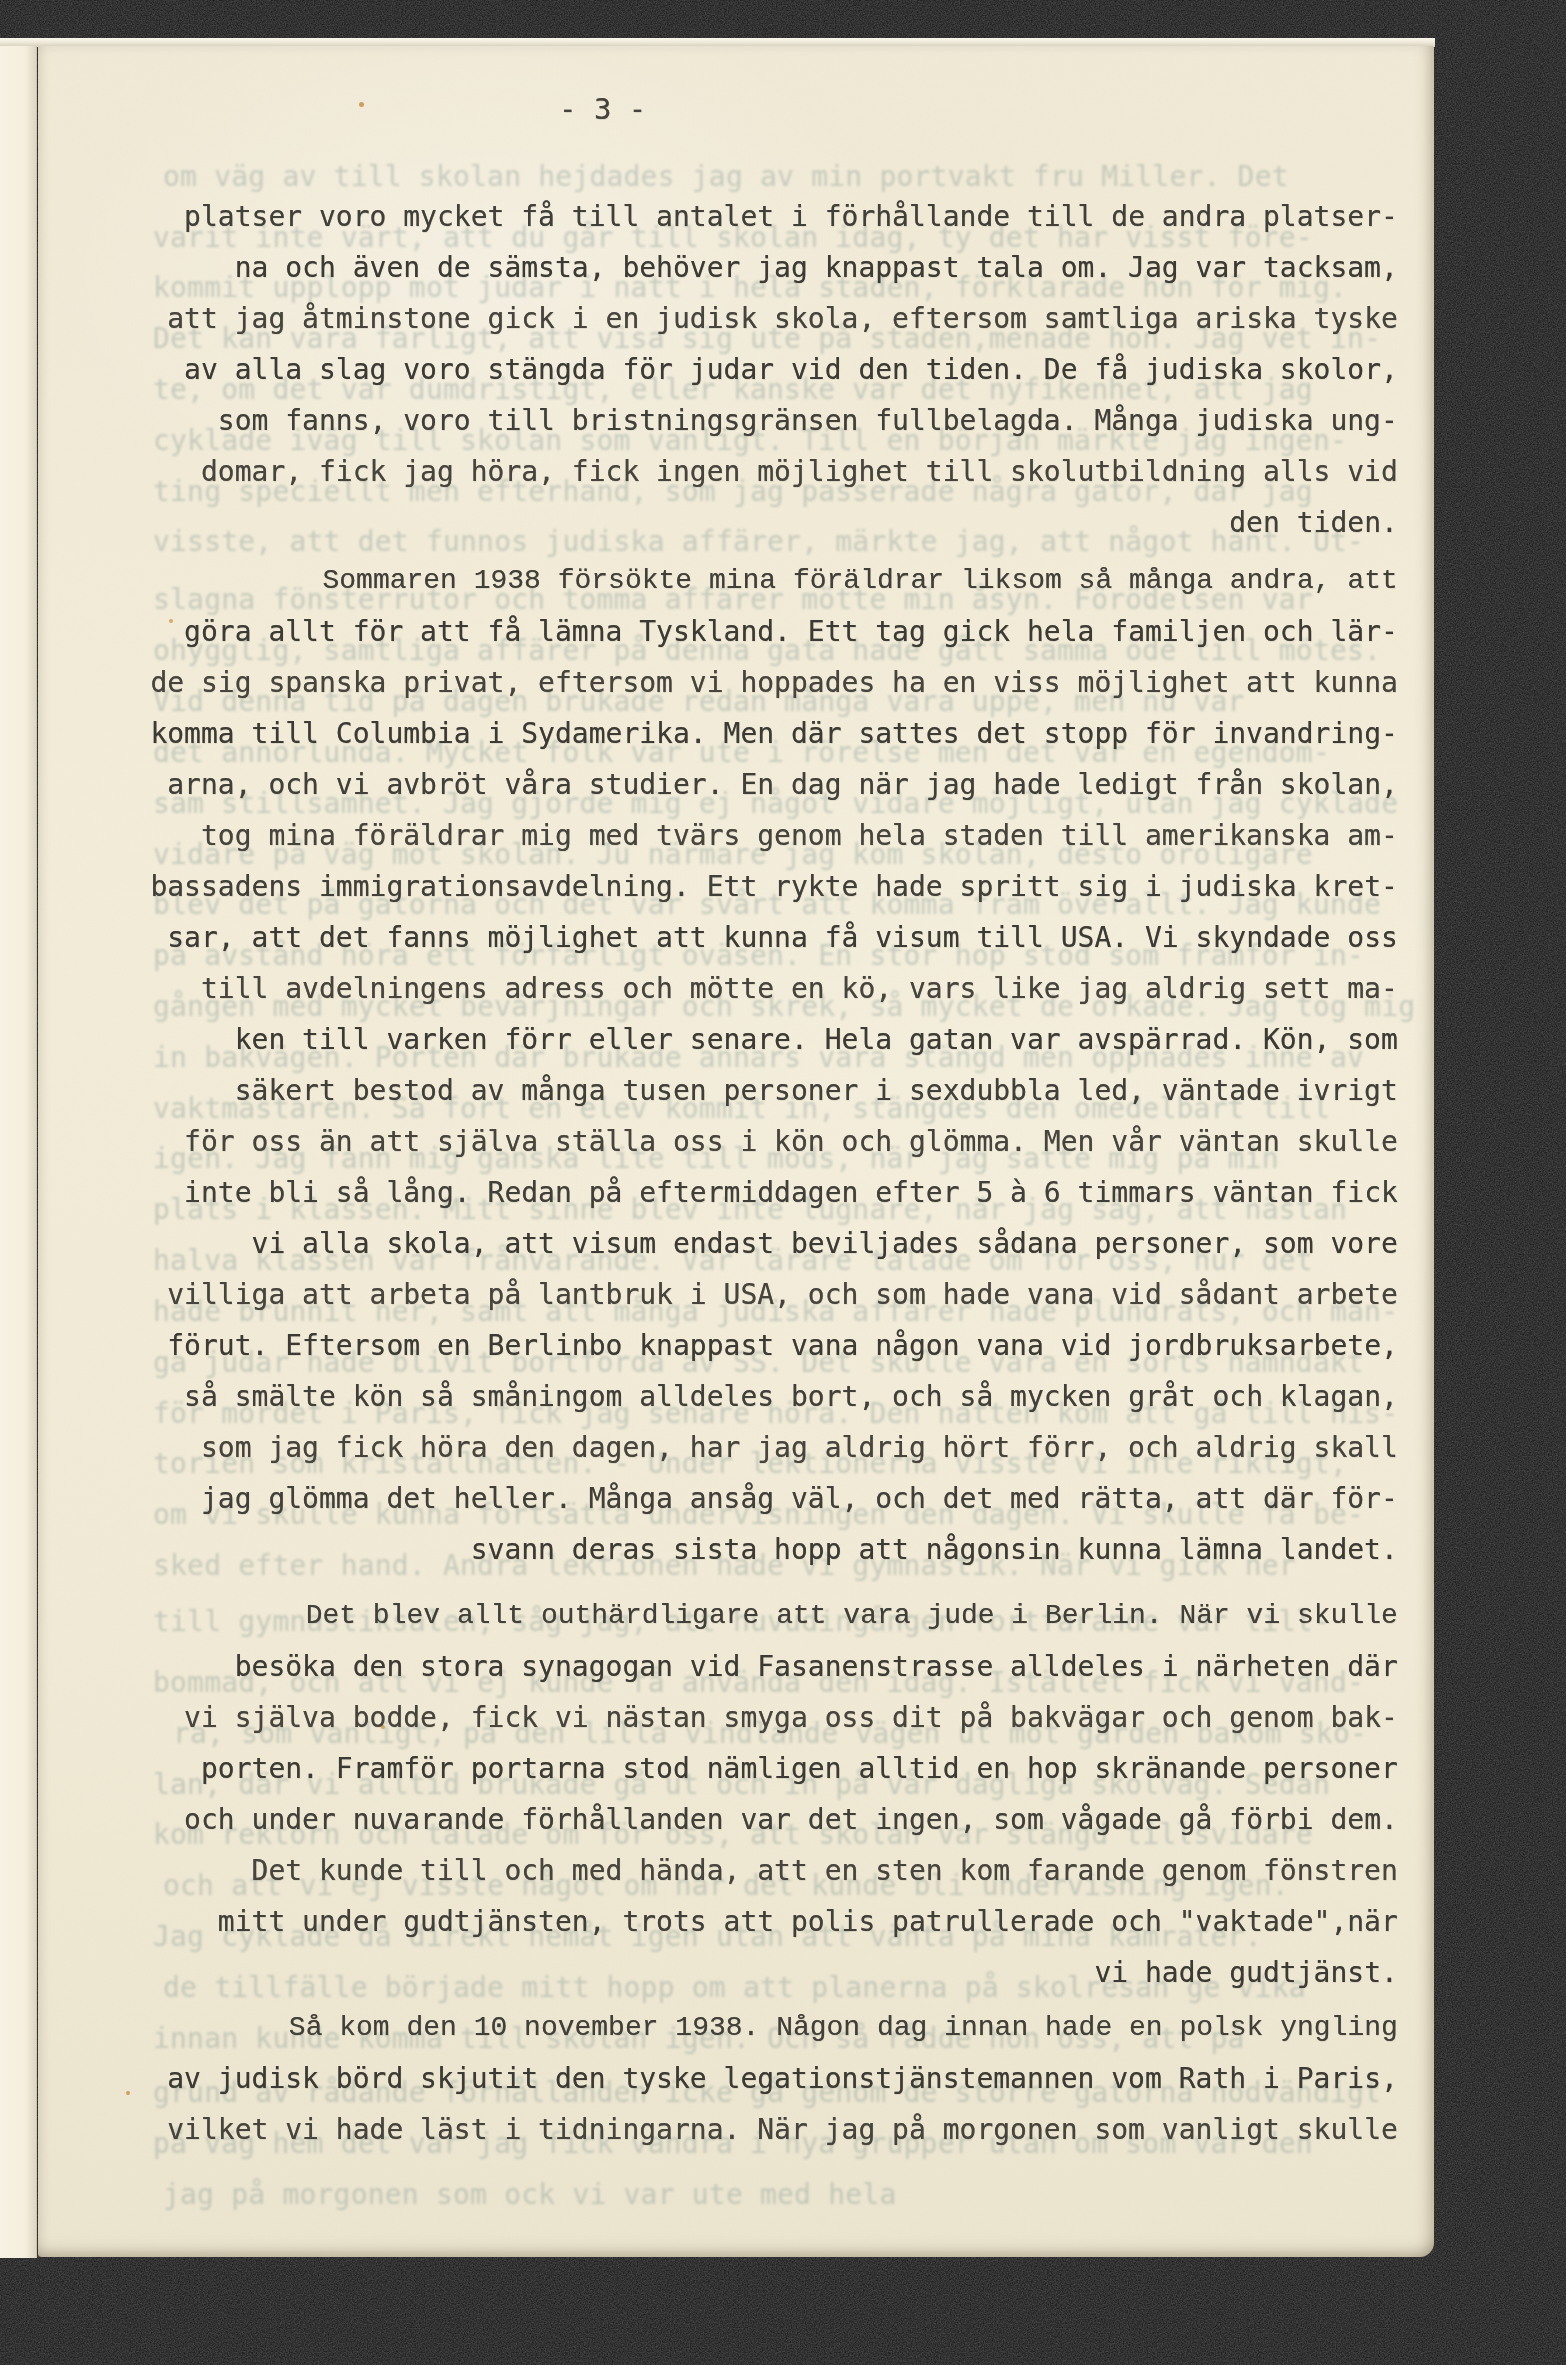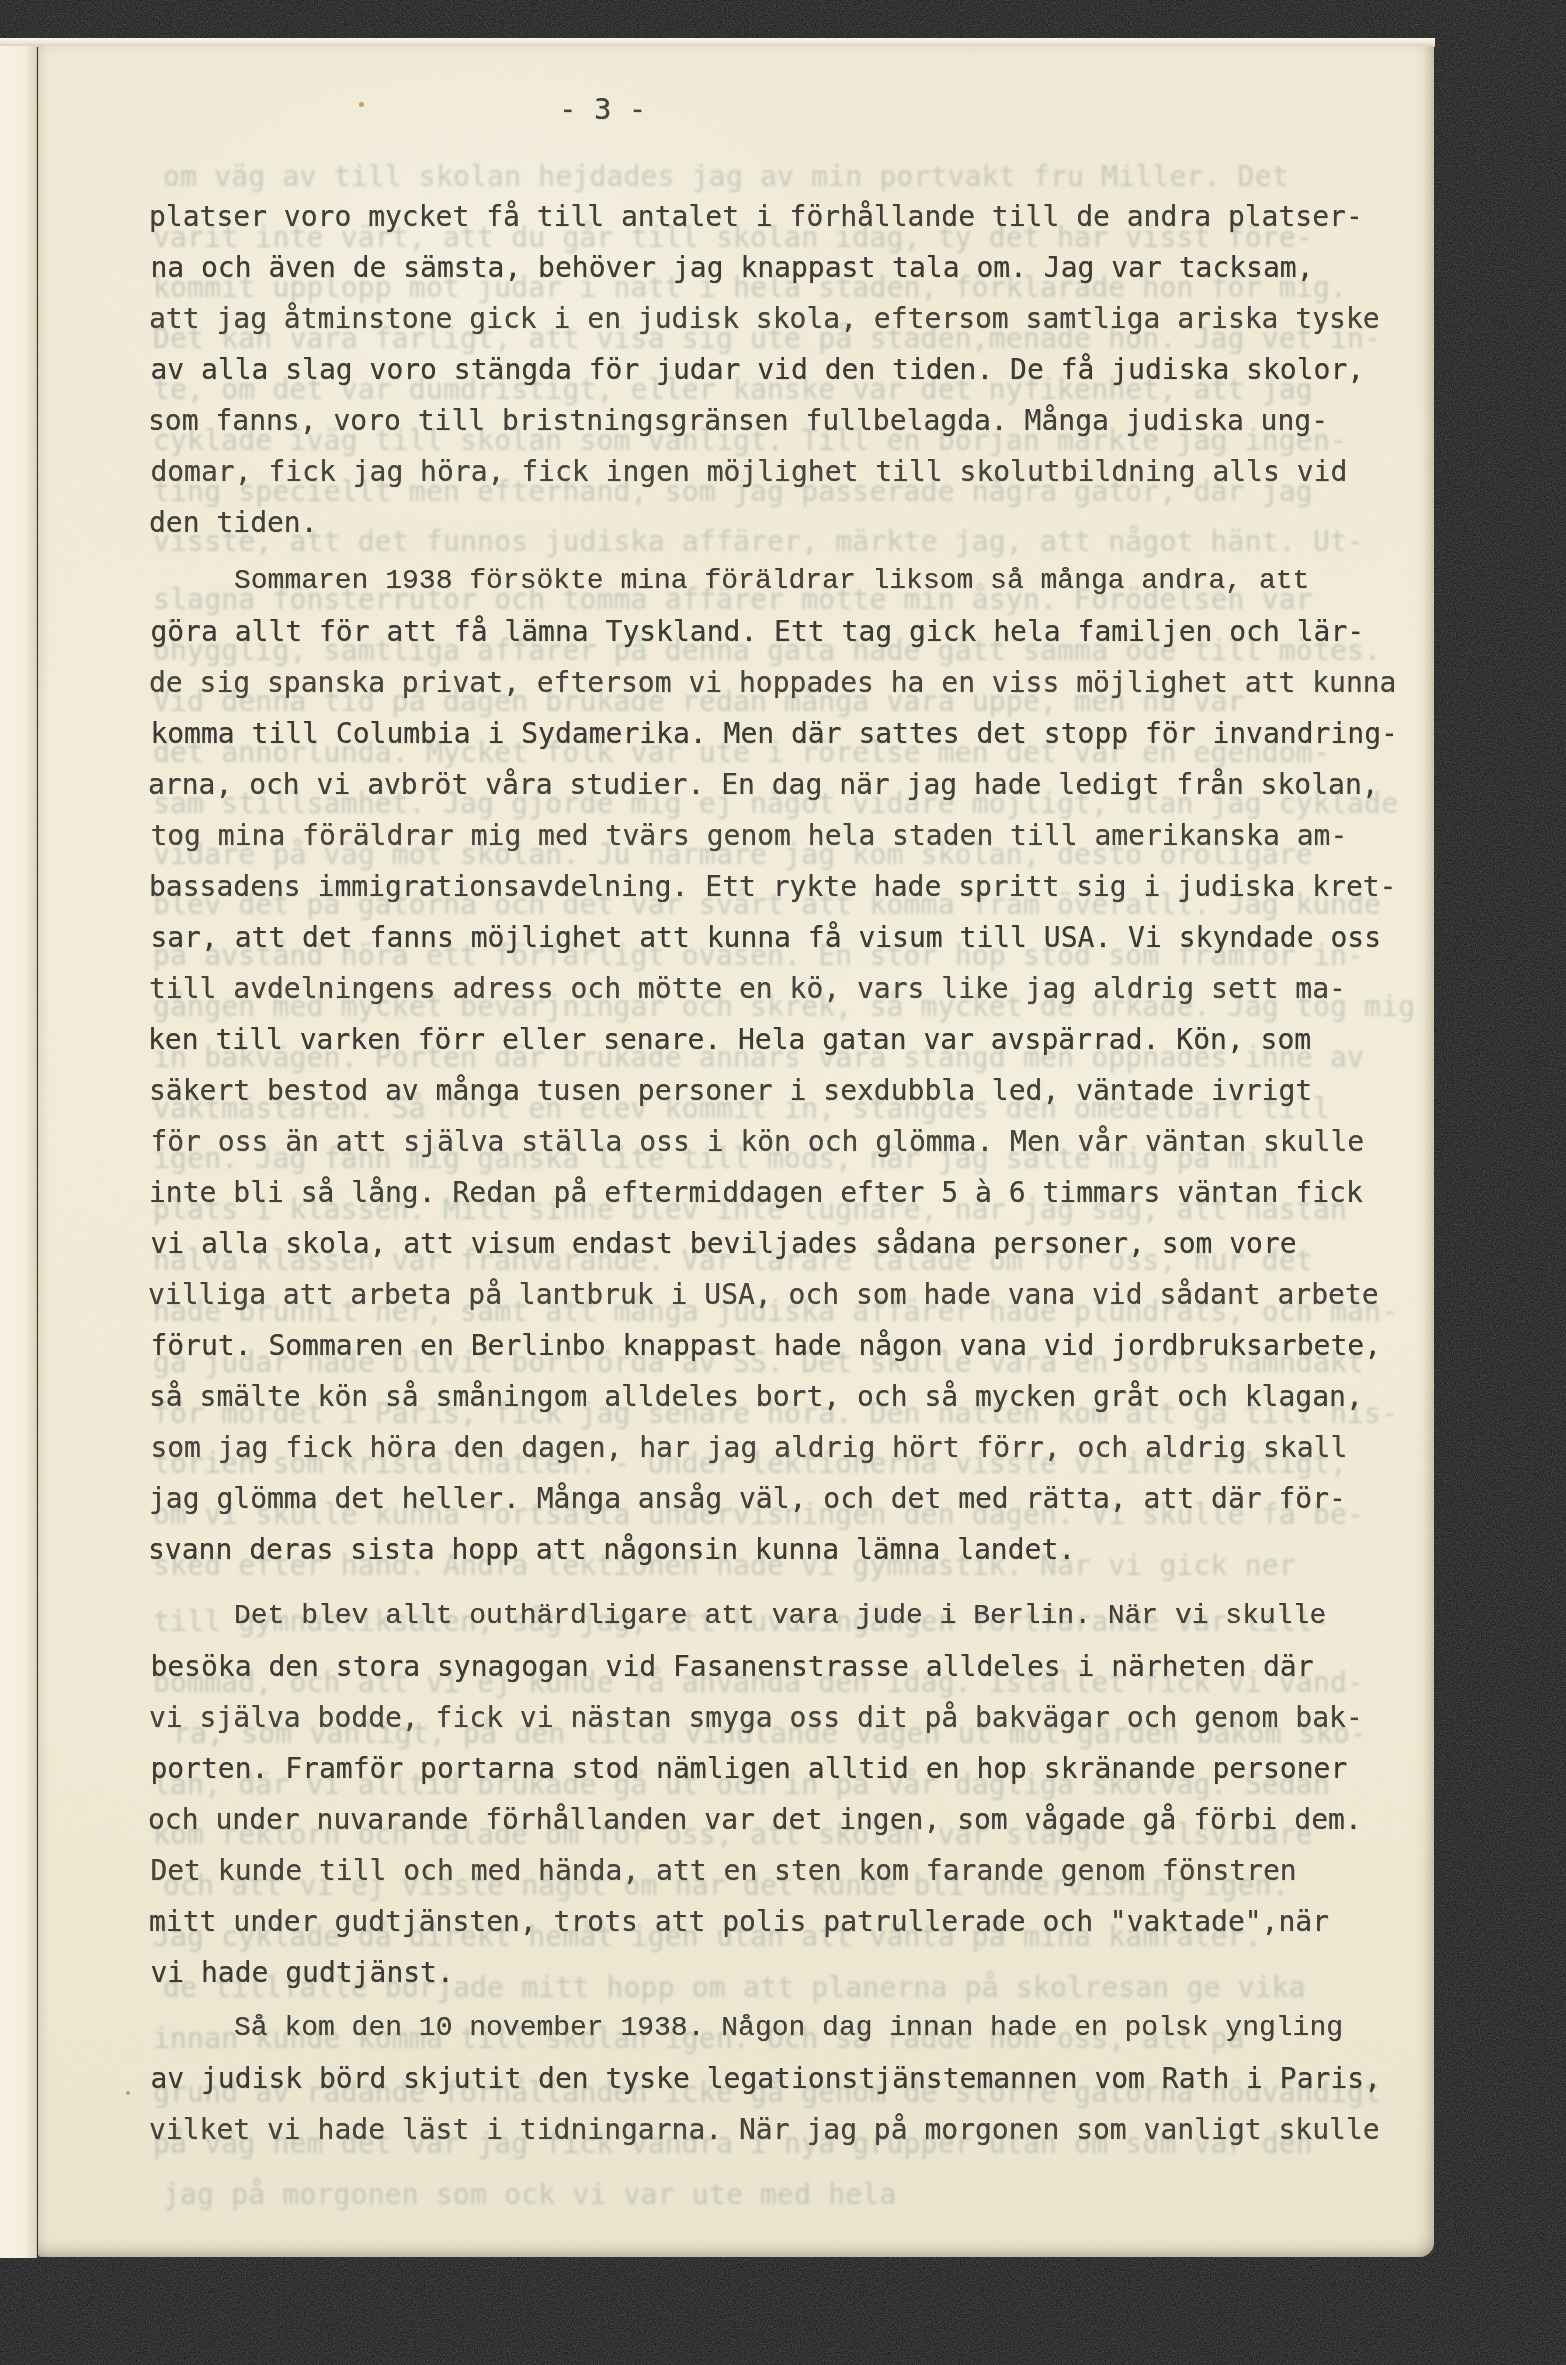--- a/index.html
+++ b/index.html
@@ -48,20 +48,21 @@
     position:absolute;left:559px;top:92px;z-index:5;
     font-size:29px;color:#45433c;white-space:pre;
     text-shadow:0 0 0.5px rgba(60,58,52,.6), 0.5px 0.5px 0 rgba(60,58,52,.12);
   }
   .text{position:absolute;left:149px;top:191px;z-index:5;}
   .para{margin:0;}
   .tl{
     font-size:28px;line-height:51px;height:51px;white-space:pre;
     color:#413f39;
     text-shadow:0 0 0.5px rgba(58,56,50,.55), 0.5px 0.5px 0 rgba(58,56,50,.10);
+    text-align:right;
   }
   .tl:nth-child(even){color:#3c3a34;margin-left:1.4px;}
   .tl:nth-child(3n){color:#46443d;}
   .tl:nth-child(5n){margin-left:-1px;}
   .indent > .tl:first-child{padding-left:85px;font-family:Liberation Mono, monospace;}
 </style>
 </head>
 <body>
 
 <div class="scan">
@@ -158,21 +159,21 @@
         <div class="tl">tog mina föräldrar mig med tvärs genom hela staden till amerikanska am-</div>
         <div class="tl">bassadens immigrationsavdelning. Ett rykte hade spritt sig i judiska kret-</div>
         <div class="tl">sar, att det fanns möjlighet att kunna få visum till USA. Vi skyndade oss</div>
         <div class="tl">till avdelningens adress och mötte en kö, vars like jag aldrig sett ma-</div>
         <div class="tl">ken till varken förr eller senare. Hela gatan var avspärrad. Kön, som</div>
         <div class="tl">säkert bestod av många tusen personer i sexdubbla led, väntade ivrigt</div>
         <div class="tl">för oss än att själva ställa oss i kön och glömma. Men vår väntan skulle</div>
         <div class="tl">inte bli så lång. Redan på eftermiddagen efter 5 à 6 timmars väntan fick</div>
         <div class="tl">vi alla skola, att visum endast beviljades sådana personer, som vore</div>
         <div class="tl">villiga att arbeta på lantbruk i USA, och som hade vana vid sådant arbete</div>
-        <div class="tl">förut. Sommaren en Berlinbo knappast hade någon vana vid jordbruksarbete,</div>
+        <div class="tl">förut. Eftersom en Berlinbo knappast vana någon vana vid jordbruksarbete,</div>
         <div class="tl">så smälte kön så småningom alldeles bort, och så mycken gråt och klagan,</div>
         <div class="tl">som jag fick höra den dagen, har jag aldrig hört förr, och aldrig skall</div>
         <div class="tl">jag glömma det heller. Många ansåg väl, och det med rätta, att där för-</div>
         <div class="tl">svann deras sista hopp att någonsin kunna lämna landet.</div>
       </div>
       <div class="para indent" style="margin-top: 15.3px;">
         <div class="tl">Det blev allt outhärdligare att vara jude i Berlin. När vi skulle</div>
         <div class="tl">besöka den stora synagogan vid Fasanenstrasse alldeles i närheten där</div>
         <div class="tl">vi själva bodde, fick vi nästan smyga oss dit på bakvägar och genom bak-</div>
         <div class="tl">porten. Framför portarna stod nämligen alltid en hop skränande personer</div>

